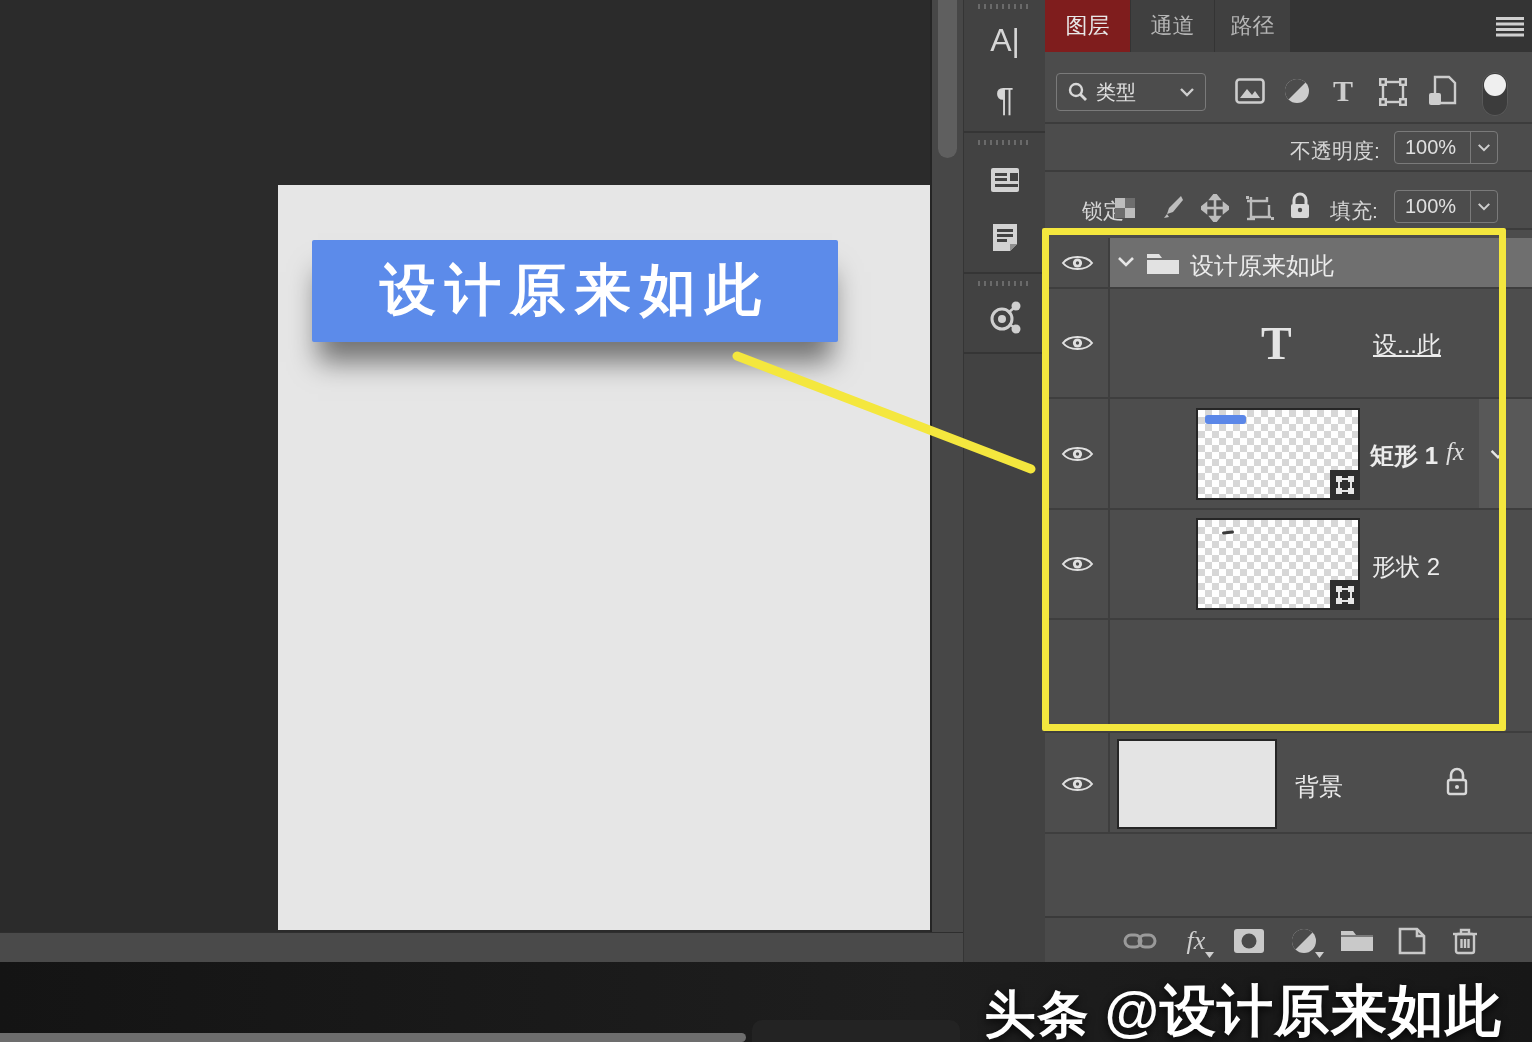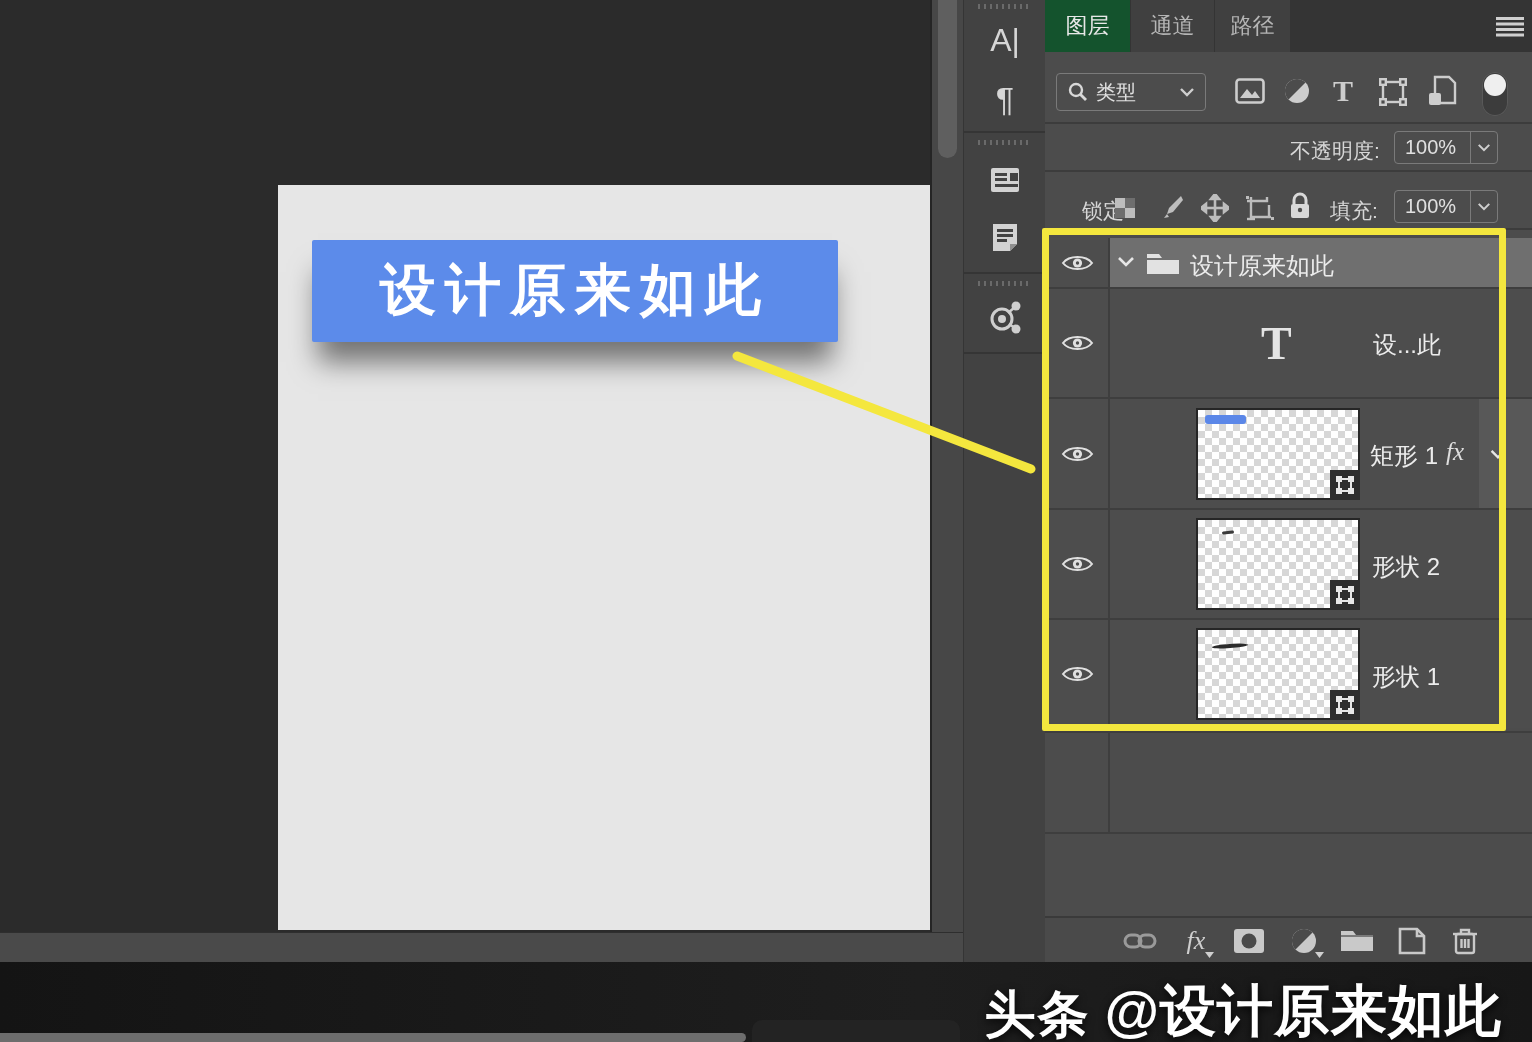--- a/index.html
+++ b/index.html
@@ -18,21 +18,21 @@
   #h-strip{left:0;top:932px;width:963px;height:30px;background:#4a4a4a;border-top:1px solid #2e2e2e;}
   #dock{left:963px;top:0;width:82px;height:962px;background:#424242;border-left:1px solid #353535;}
   .dock-grip{left:14px;width:54px;height:5px;
      background:repeating-linear-gradient(90deg,#6a6a6a 0 2px,transparent 2px 6px);}
   .dock-div{left:0;width:82px;height:2px;background:#353535;}
   .dock-icon{width:82px;text-align:center;color:#d6d6d6;}
   
   #panel{left:1045px;top:0;width:487px;height:962px;background:#4c4c4c;}
   #tabbar{left:0;top:0;width:487px;height:52px;background:#343434;display:flex;}
   .tab{height:52px;display:flex;align-items:center;justify-content:center;font-size:22px;}
-  .tab.active{background:#14532d;color:#e8e8e8;}
+  .tab.active{background:#7f1d1d;color:#e8e8e8;}
   .tab.inactive{background:#404040;color:#b5b5b5;border-left:1px solid #343434;}
   .combo{background:#4c4c4c;border:1px solid #7a7a7a;border-radius:4px;display:flex;align-items:center;box-sizing:border-box;}
   .combo-label{font-size:20px;color:#e0e0e0;}
   .hdiv{left:0;width:487px;height:2px;background:#3c3c3c;}
   .row-label{font-size:21px;color:#d6d6d6;}
   
   .lrow{left:0;width:487px;background:#4d4d4d;}
   .rowline{left:0;width:487px;height:2px;background:#3e3e3e;}
   .eye{left:16px;width:34px;}
   .thumb{left:151px;width:160px;height:88px;border:2px solid #262626;background:#fff;
@@ -285,21 +285,21 @@
 
     <div class="lrow abs" style="top:289px;height:108px;">
       <div class="eye abs" style="top:43px;">
         <svg width="33" height="22" viewBox="0 0 33 22">
             <path d="M2 11 C8 3 25 3 31 11 C25 19 8 19 2 11 Z" fill="none" stroke="#e0e0e0" stroke-width="2"></path>
             <circle cx="16.5" cy="11" r="4.6" fill="#e0e0e0"></circle>
             <circle cx="16.5" cy="11" r="1.7" fill="#4d4d4d"></circle>
           </svg>
       </div>
       <span class="abs serifT" style="left:216px;top:28px;font-size:46px;font-weight:bold;color:#e4e4e4;">T</span>
-      <span class="lname abs" style="left:328px;top:40px;">设...此</span>
+      <span class="lname abs" style="left:328px;top:40px;text-decoration:underline;">设...此</span>
     </div>
     <div class="rowline abs" style="top:397px"></div>
 
     <div class="lrow abs" style="top:399px;height:109px;">
       <div class="abs" style="left:434px;top:0;width:53px;height:109px;background:#585858;">
         <svg class="abs" style="left:10px;top:50px;" width="18" height="11" viewBox="0 0 18 12">
             <polyline points="2,2 9,9 16,2" fill="none" stroke="#e6e6e6" stroke-width="2.6"></polyline>
           </svg>
       </div>
       <div class="eye abs" style="top:44px;">
@@ -316,21 +316,21 @@
               <rect x="6" y="6" width="12" height="12" fill="none" stroke="#e8e8e8" stroke-width="2"></rect>
               <g fill="#e8e8e8">
                 <rect x="3" y="3" width="6" height="6"></rect>
                 <rect x="15" y="3" width="6" height="6"></rect>
                 <rect x="3" y="15" width="6" height="6"></rect>
                 <rect x="15" y="15" width="6" height="6"></rect>
               </g>
             </svg>
         </div>
       </div>
-      <span class="lname abs" style="left:325px;top:41px;">矩形 1</span>
+      <span class="lname abs" style="left:325px;top:41px;font-weight:bold;">矩形 1</span>
       <span class="abs" style="left:401px;top:39px;font-size:25px;font-style:italic;color:#dedede;font-family:'Liberation Serif','DejaVu Serif',serif;">fx</span>
     </div>
     <div class="rowline abs" style="top:508px"></div>
 
     <div class="lrow abs" style="top:510px;height:80px;">
       <div class="eye abs" style="top:43px;">
         <svg width="33" height="22" viewBox="0 0 33 22">
             <path d="M2 11 C8 3 25 3 31 11 C25 19 8 19 2 11 Z" fill="none" stroke="#e0e0e0" stroke-width="2"></path>
             <circle cx="16.5" cy="11" r="4.6" fill="#e0e0e0"></circle>
             <circle cx="16.5" cy="11" r="1.7" fill="#4d4d4d"></circle>
@@ -347,46 +347,40 @@
                 <rect x="3" y="15" width="6" height="6"></rect>
                 <rect x="15" y="15" width="6" height="6"></rect>
               </g>
             </svg>
         </div>
       </div>
       <span class="lname abs" style="left:327px;top:41px;">形状 2</span>
     </div>
     <div class="rowline abs" style="top:618px"></div>
 
-    <div class="lrow abs" style="top:620px;height:108px;">
-      <div class="eye abs" style="top:43px;">
+    <div class="rowline abs" style="top:731px"></div>
+
+    <div class="lrow abs" style="top:733px;height:99px;">
+      <div class="eye abs" style="top:40px;">
         <svg width="33" height="22" viewBox="0 0 33 22">
             <path d="M2 11 C8 3 25 3 31 11 C25 19 8 19 2 11 Z" fill="none" stroke="#e0e0e0" stroke-width="2"></path>
             <circle cx="16.5" cy="11" r="4.6" fill="#e0e0e0"></circle>
             <circle cx="16.5" cy="11" r="1.7" fill="#4d4d4d"></circle>
           </svg>
       </div>
-      <div class="thumb abs" style="top:8px;">
-        <div style="position:absolute;left:14px;top:14px;width:36px;height:4px;background:#2c2c2c;border-radius:50%/60%;transform:rotate(-4deg);"></div>
-        <div class="badge">
-          <svg width="24" height="24" viewBox="0 0 24 24">
-              <rect x="6" y="6" width="12" height="12" fill="none" stroke="#e8e8e8" stroke-width="2"></rect>
-              <g fill="#e8e8e8">
-                <rect x="3" y="3" width="6" height="6"></rect>
-                <rect x="15" y="3" width="6" height="6"></rect>
-                <rect x="3" y="15" width="6" height="6"></rect>
-                <rect x="15" y="15" width="6" height="6"></rect>
-              </g>
-            </svg>
-        </div>
-      </div>
-      <span class="lname abs" style="left:327px;top:41px;">形状 1</span>
-    </div>
-    <div class="rowline abs" style="top:731px"></div>
-
+      <div class="abs" style="left:72px;top:6px;width:156px;height:86px;background:#e4e4e4;border:2px solid #262626;"></div>
+      <span class="lname abs" style="left:250px;top:38px;">背景</span>
+      <div class="abs" style="left:400px;top:34px;">
+        <svg width="24" height="30" viewBox="0 0 24 30">
+            <path d="M6 13 v-5 a6 6 0 0 1 12 0 v5" fill="none" stroke="#d8d8d8" stroke-width="2.6"></path>
+            <rect x="3" y="13" width="18" height="14" rx="2" fill="none" stroke="#d8d8d8" stroke-width="2.4"></rect>
+            <circle cx="12" cy="20" r="2" fill="#d8d8d8"></circle>
+          </svg>
+      </div>
+    </div>
     <div class="rowline abs" style="top:832px"></div>
     <div class="abs" style="left:63px;top:238px;width:2px;height:594px;background:#3e3e3e;"></div>
 
     <div id="bottom-bar" class="abs">
       <div class="bicon abs" style="left:75px;">
         <svg width="34" height="18" viewBox="0 0 34 18">
             <g fill="none" stroke="#9a9a9a" stroke-width="3">
               <rect x="2" y="3" width="16" height="12" rx="6"></rect>
               <rect x="16" y="3" width="16" height="12" rx="6"></rect>
             </g>

